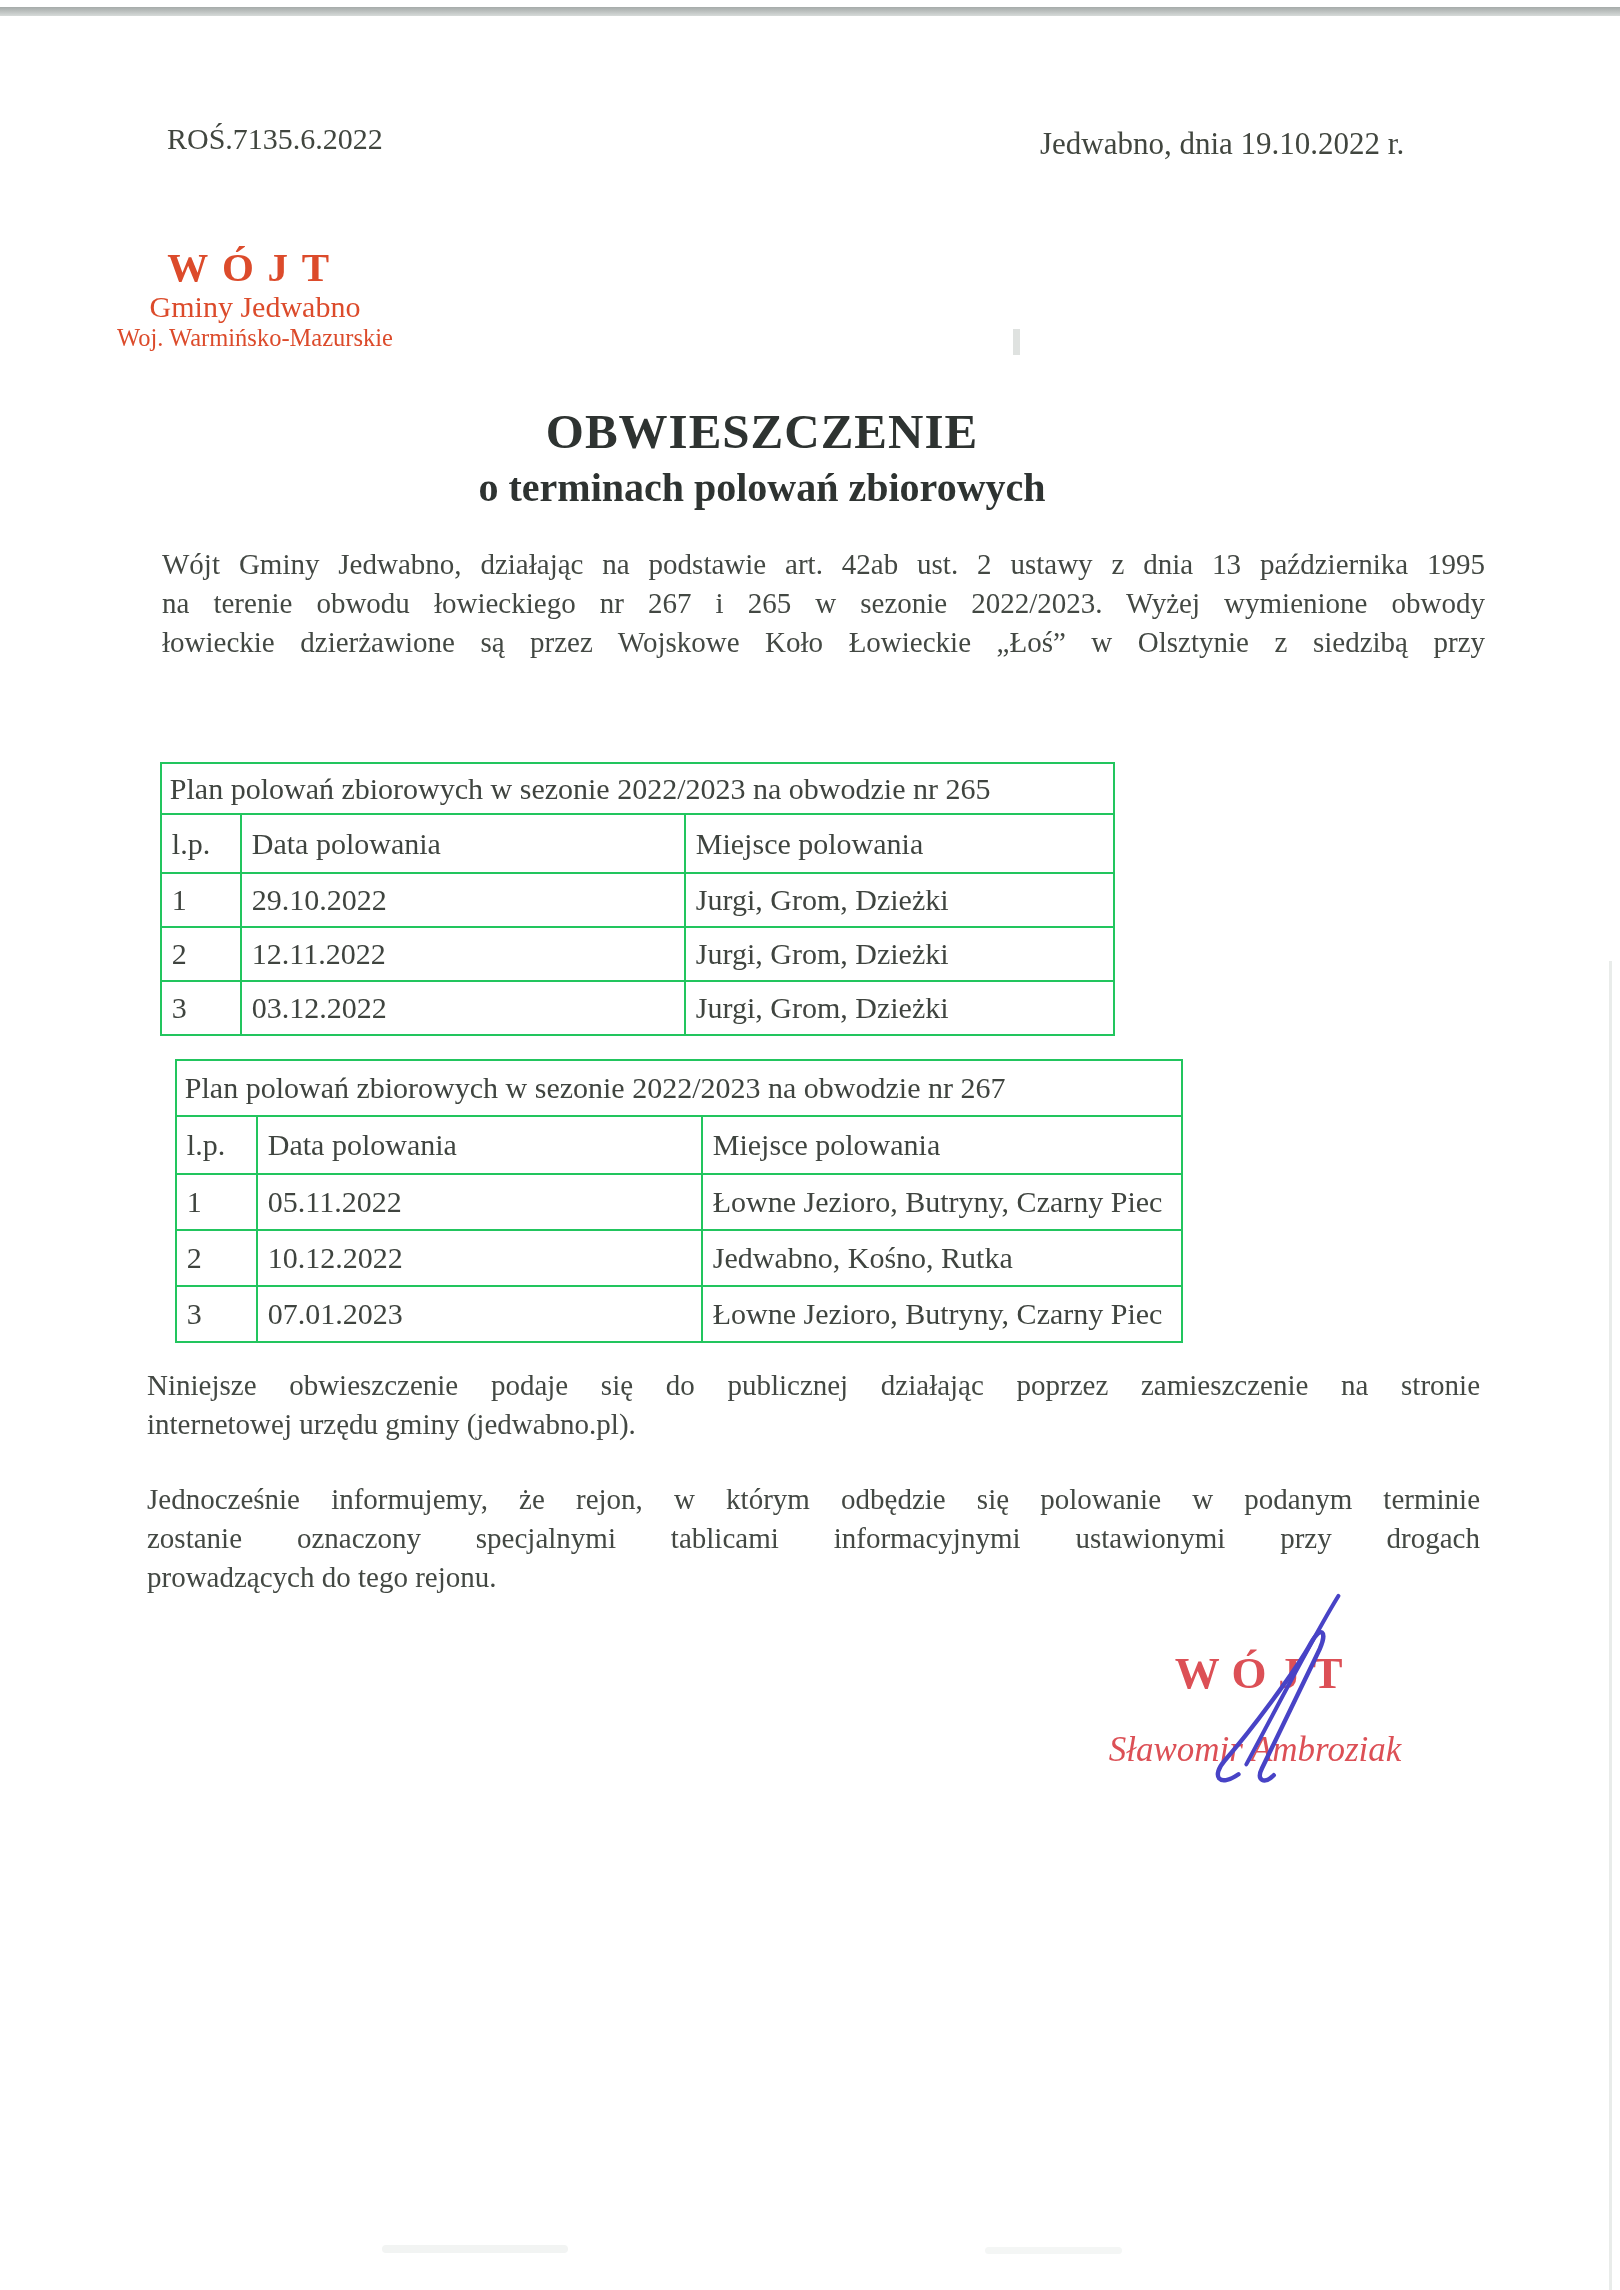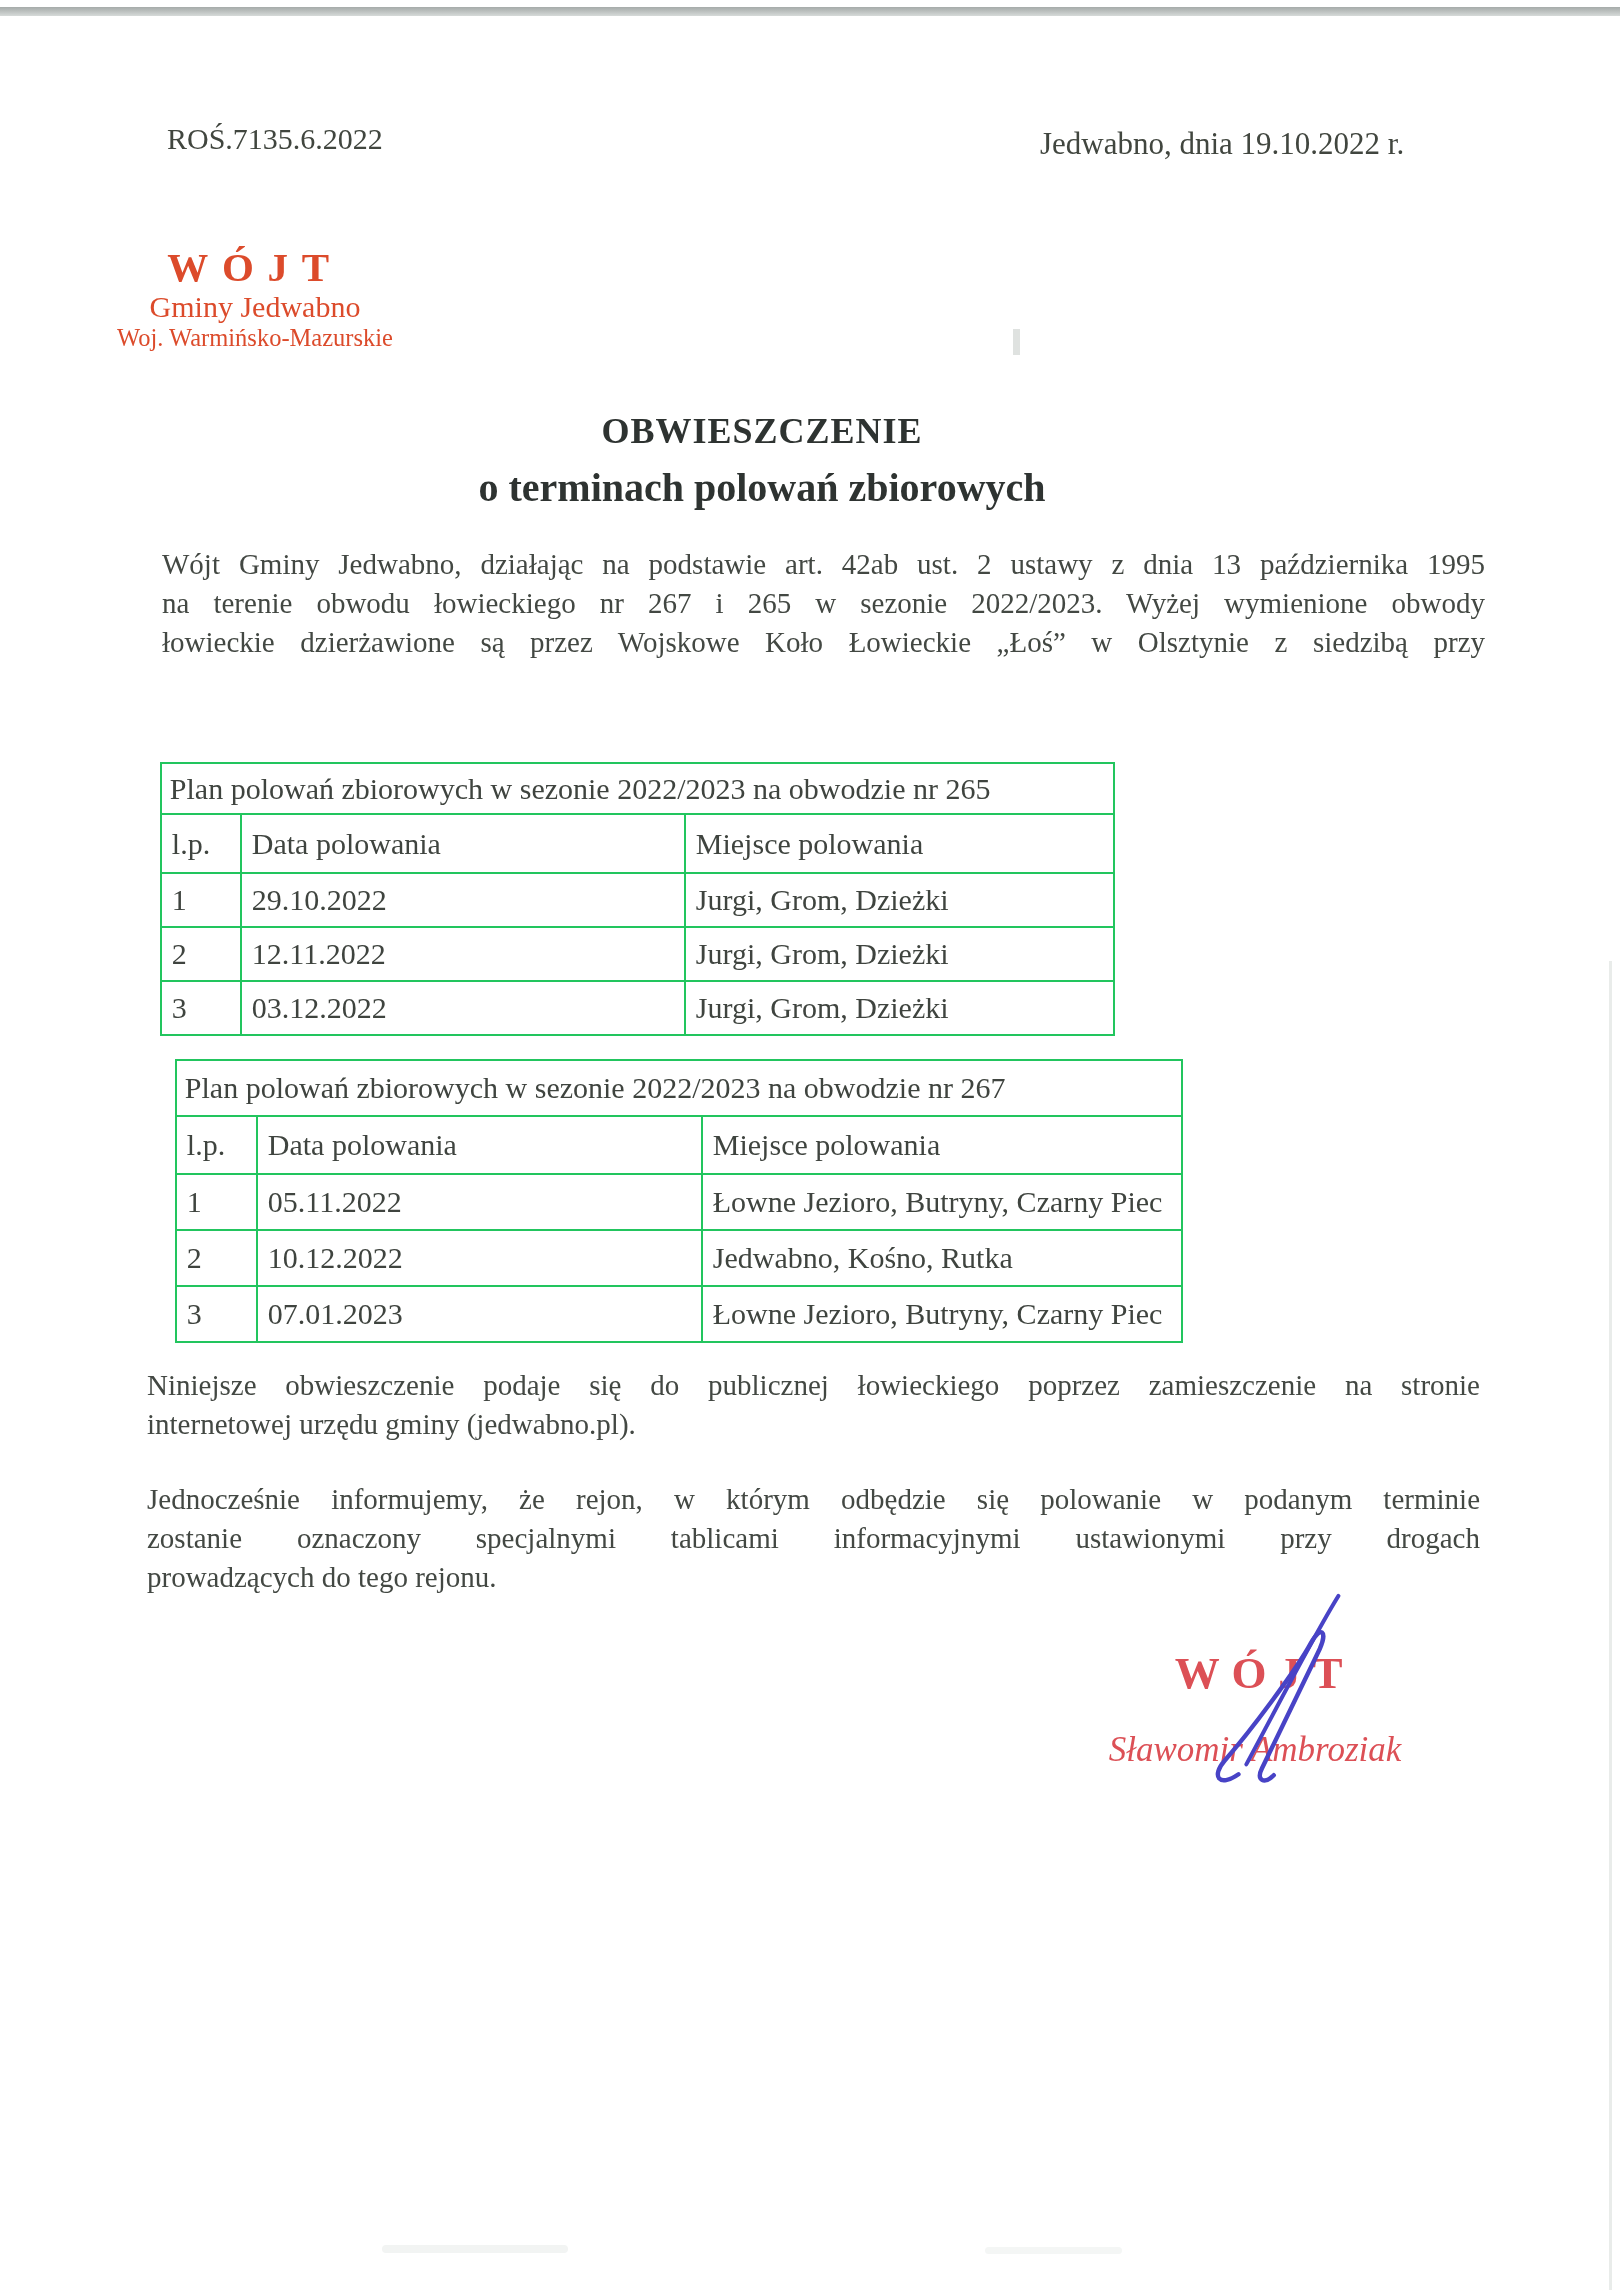--- a/index.html
+++ b/index.html
@@ -21,21 +21,21 @@
   .date{left:1040px;top:126px;font-size:31px;}
 
   
   .stamp-top{left:98px;top:245px;width:314px;text-align:center;line-height:1;}
   .stamp-top .l1{font-size:41px;font-weight:600;letter-spacing:13.7px;line-height:45px;}
   .stamp-top .l2{font-size:30px;line-height:33px;}
   .stamp-top .l3{font-size:24.5px;line-height:29px;}
 
   
   .titlewrap{left:93px;top:406px;width:1338px;text-align:center;color:#2e3331;}
-  .title-main{font-size:36px;font-weight:bold;letter-spacing:1px;line-height:51px;}
+  .title-main{font-size:49px;font-weight:bold;letter-spacing:1px;line-height:51px;}
   .title-sub{font-size:40px;font-weight:bold;line-height:45px;margin-top:7.8px;}
 
   
   .para{font-size:29px;line-height:39px;color:#434843;}
   .intro{left:162px;top:545px;width:1323px;}
   .para2{left:147px;top:1366px;width:1333px;}
   .para3{left:147px;top:1480px;width:1333px;}
   .jline{text-align:justify;text-align-last:justify;}
   .lline{text-align:left;}
 
@@ -150,21 +150,21 @@
   </tr>
   <tr class="row">
     <td>3</td>
     <td>07.01.2023</td>
     <td>Łowne Jezioro, Butryny, Czarny Piec</td>
   </tr>
 </tbody>
   </table>
 
 <div class="abs para para2">
-  <div class="jline">Niniejsze obwieszczenie podaje się do publicznej łowieckiego poprzez zamieszczenie  na stronie</div>
+  <div class="jline">Niniejsze obwieszczenie podaje się do publicznej działając poprzez zamieszczenie  na stronie</div>
   <div class="lline">internetowej urzędu gminy (jedwabno.pl).</div>
 </div>
 
 <div class="abs para para3">
   <div class="jline">Jednocześnie informujemy, że rejon, w którym odbędzie się polowanie w podanym terminie</div>
   <div class="jline">zostanie oznaczony specjalnymi tablicami informacyjnymi ustawionymi przy drogach</div>
   <div class="lline">prowadzących do tego rejonu.</div>
 </div>
 
 <div class="abs sig-title" style="color: rgb(220, 80, 86);">WÓJT</div>

